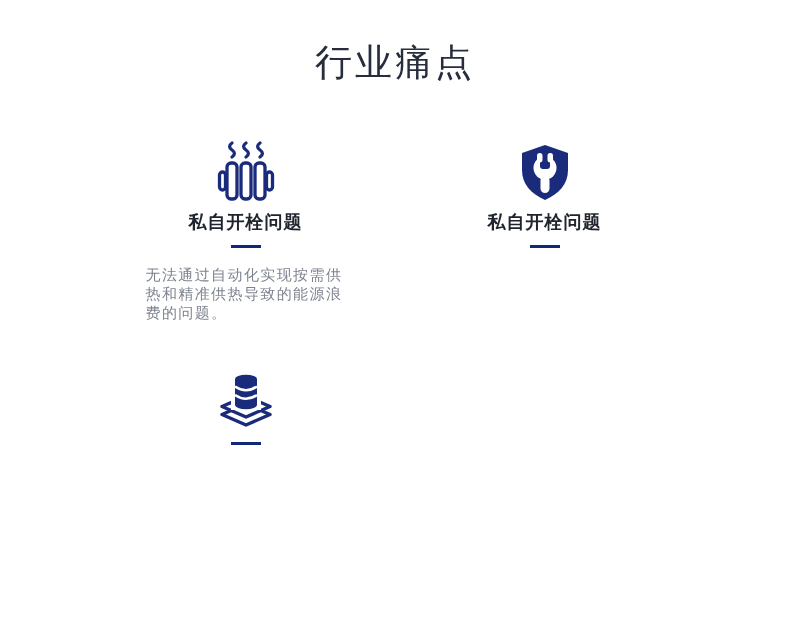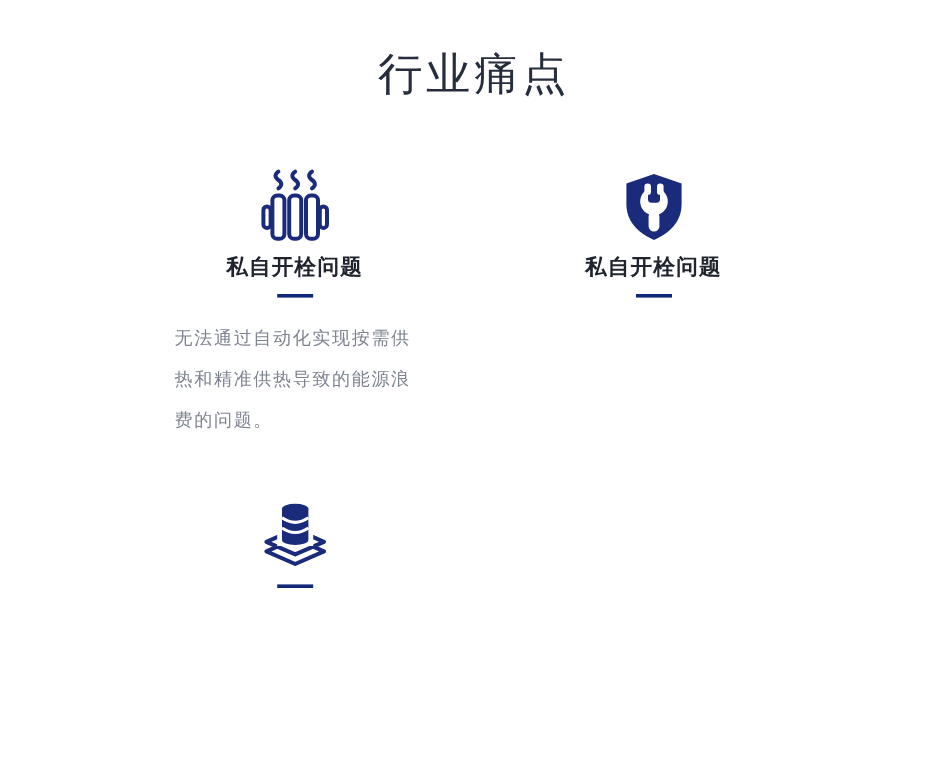--- a/index.html
+++ b/index.html
@@ -53,21 +53,21 @@
   }
   .card-underline {
     width: 30px;
     height: 3px;
     margin: 11px auto 0 auto;
     background: #10287a;
   }
   .card-desc {
     margin-top: 18px;
     font-size: 15px;
-    line-height: 34px;
+    line-height: 19px;
     letter-spacing: 1.4px;
     color: #7d838f;
     text-align: left;
     word-break: break-all;
   }
 </style>
 </head>
 <body>
 
 <div class="page">

